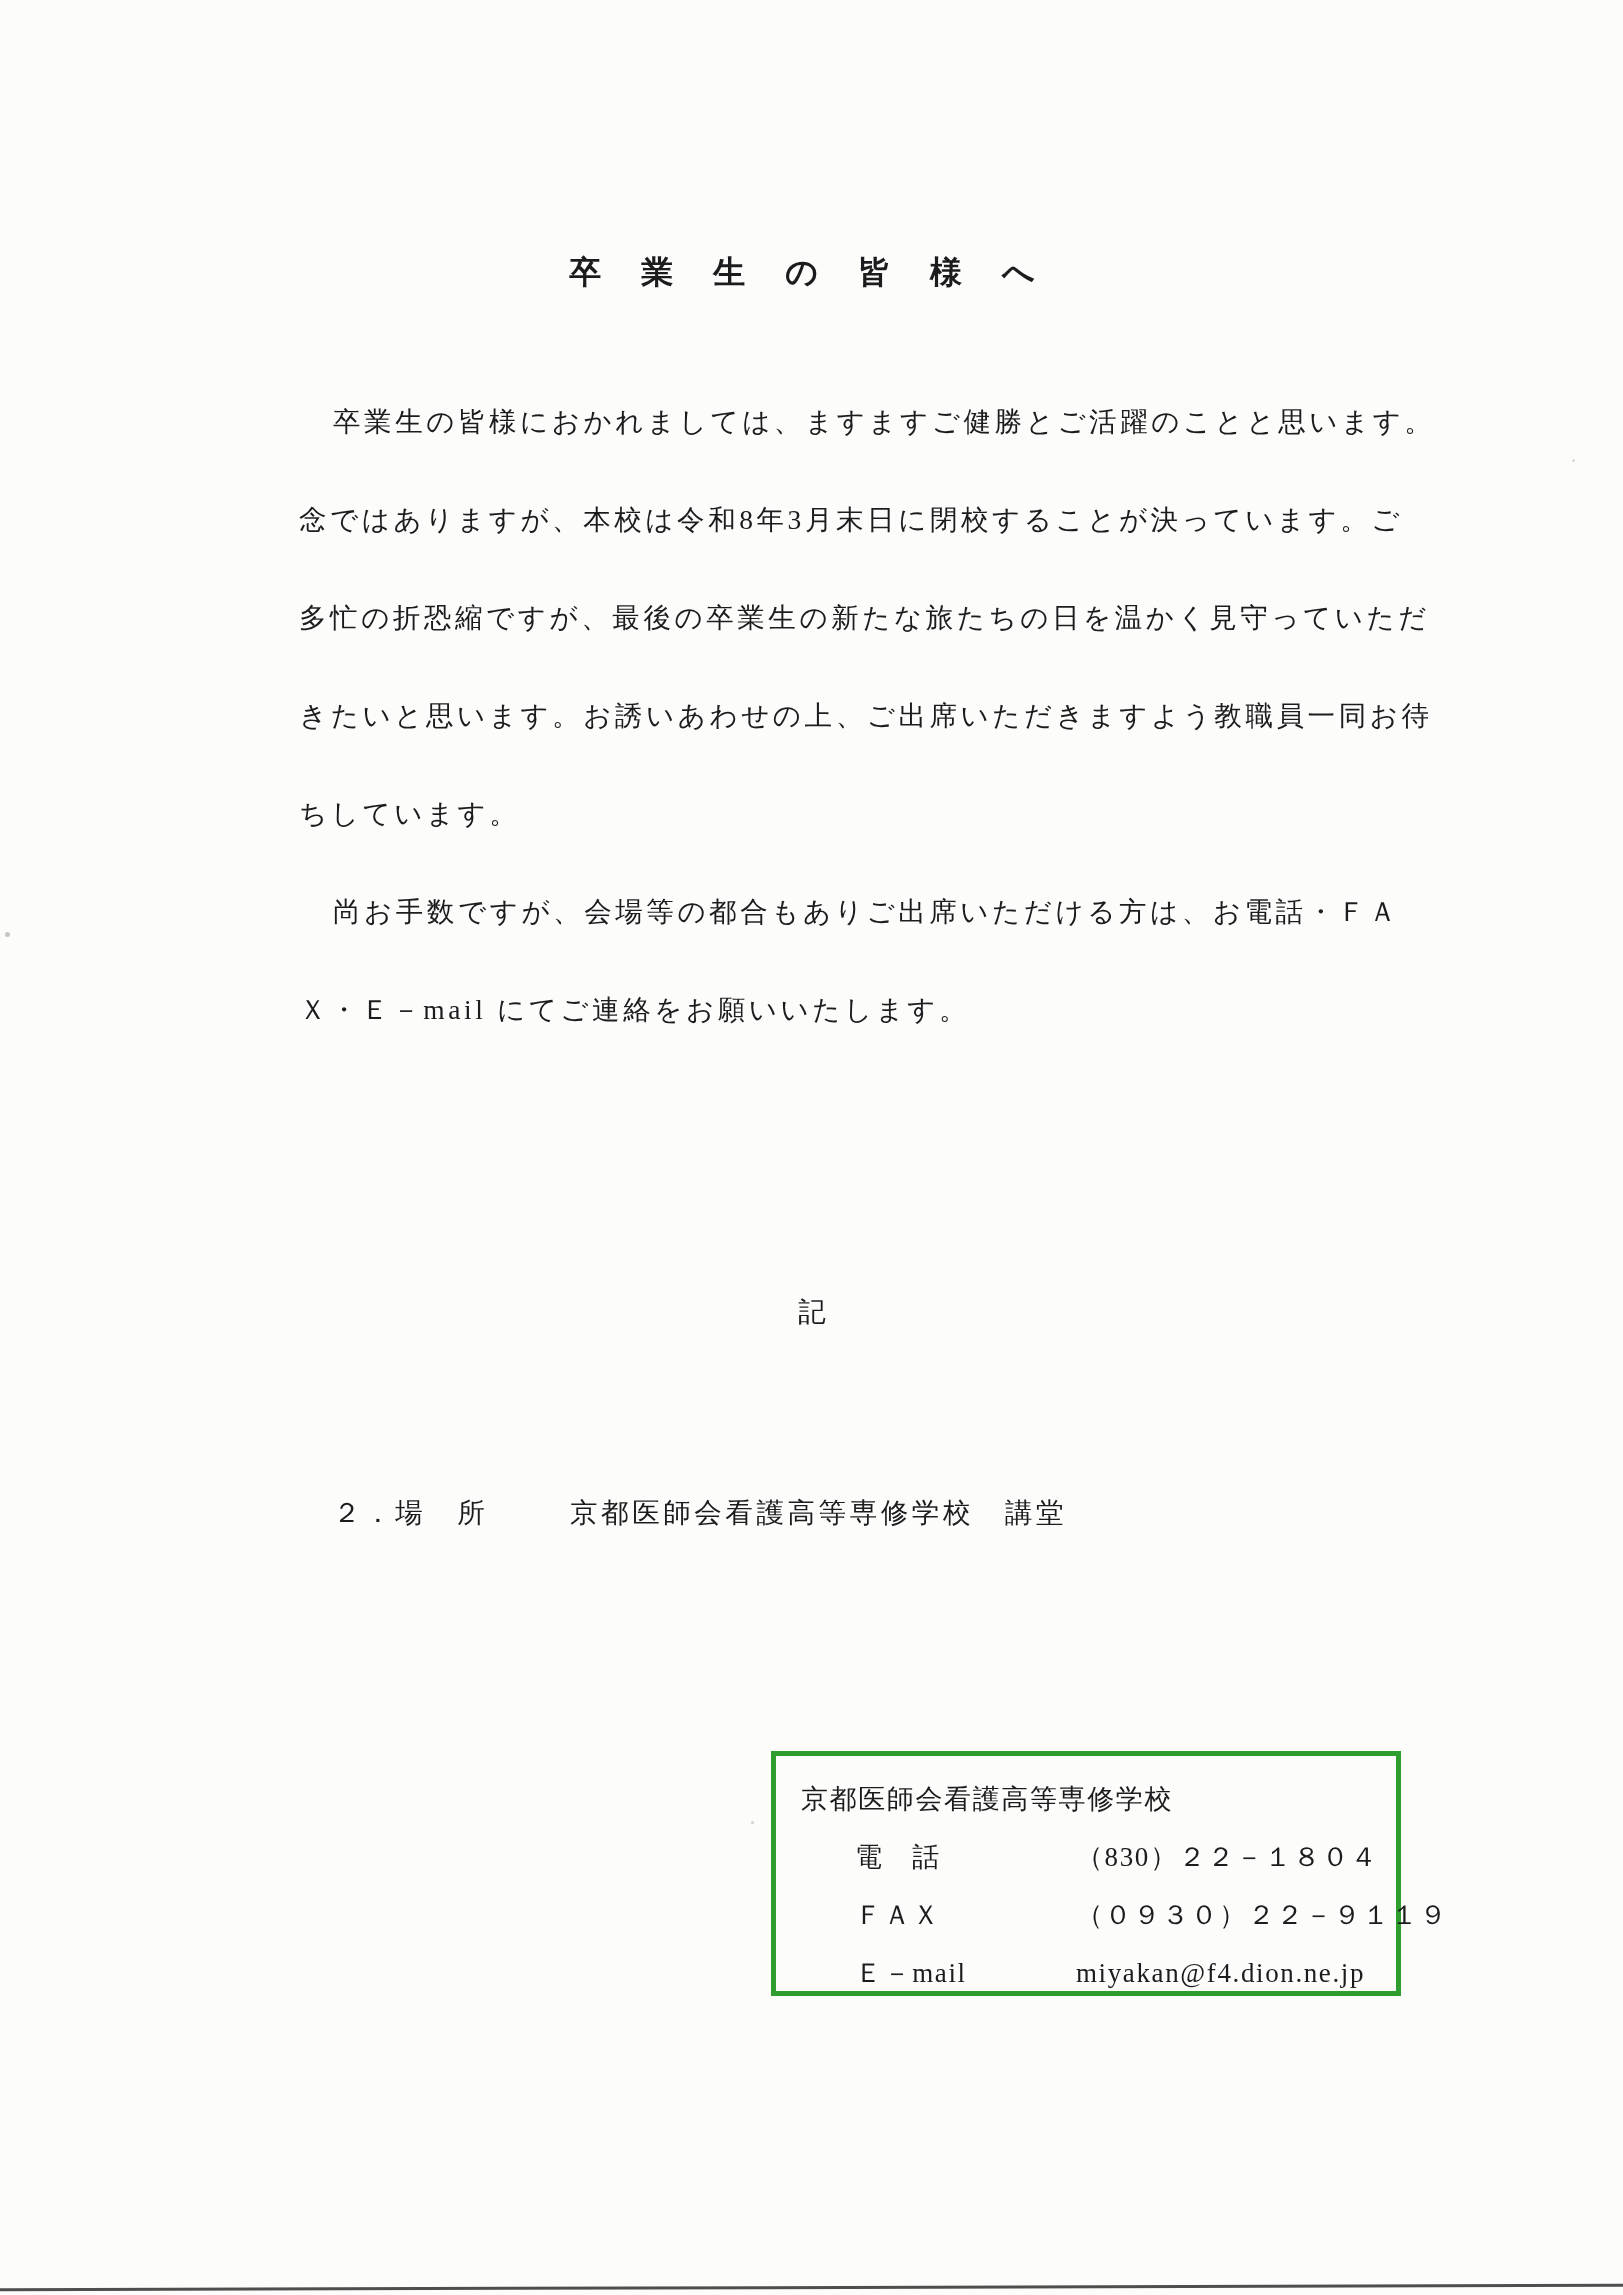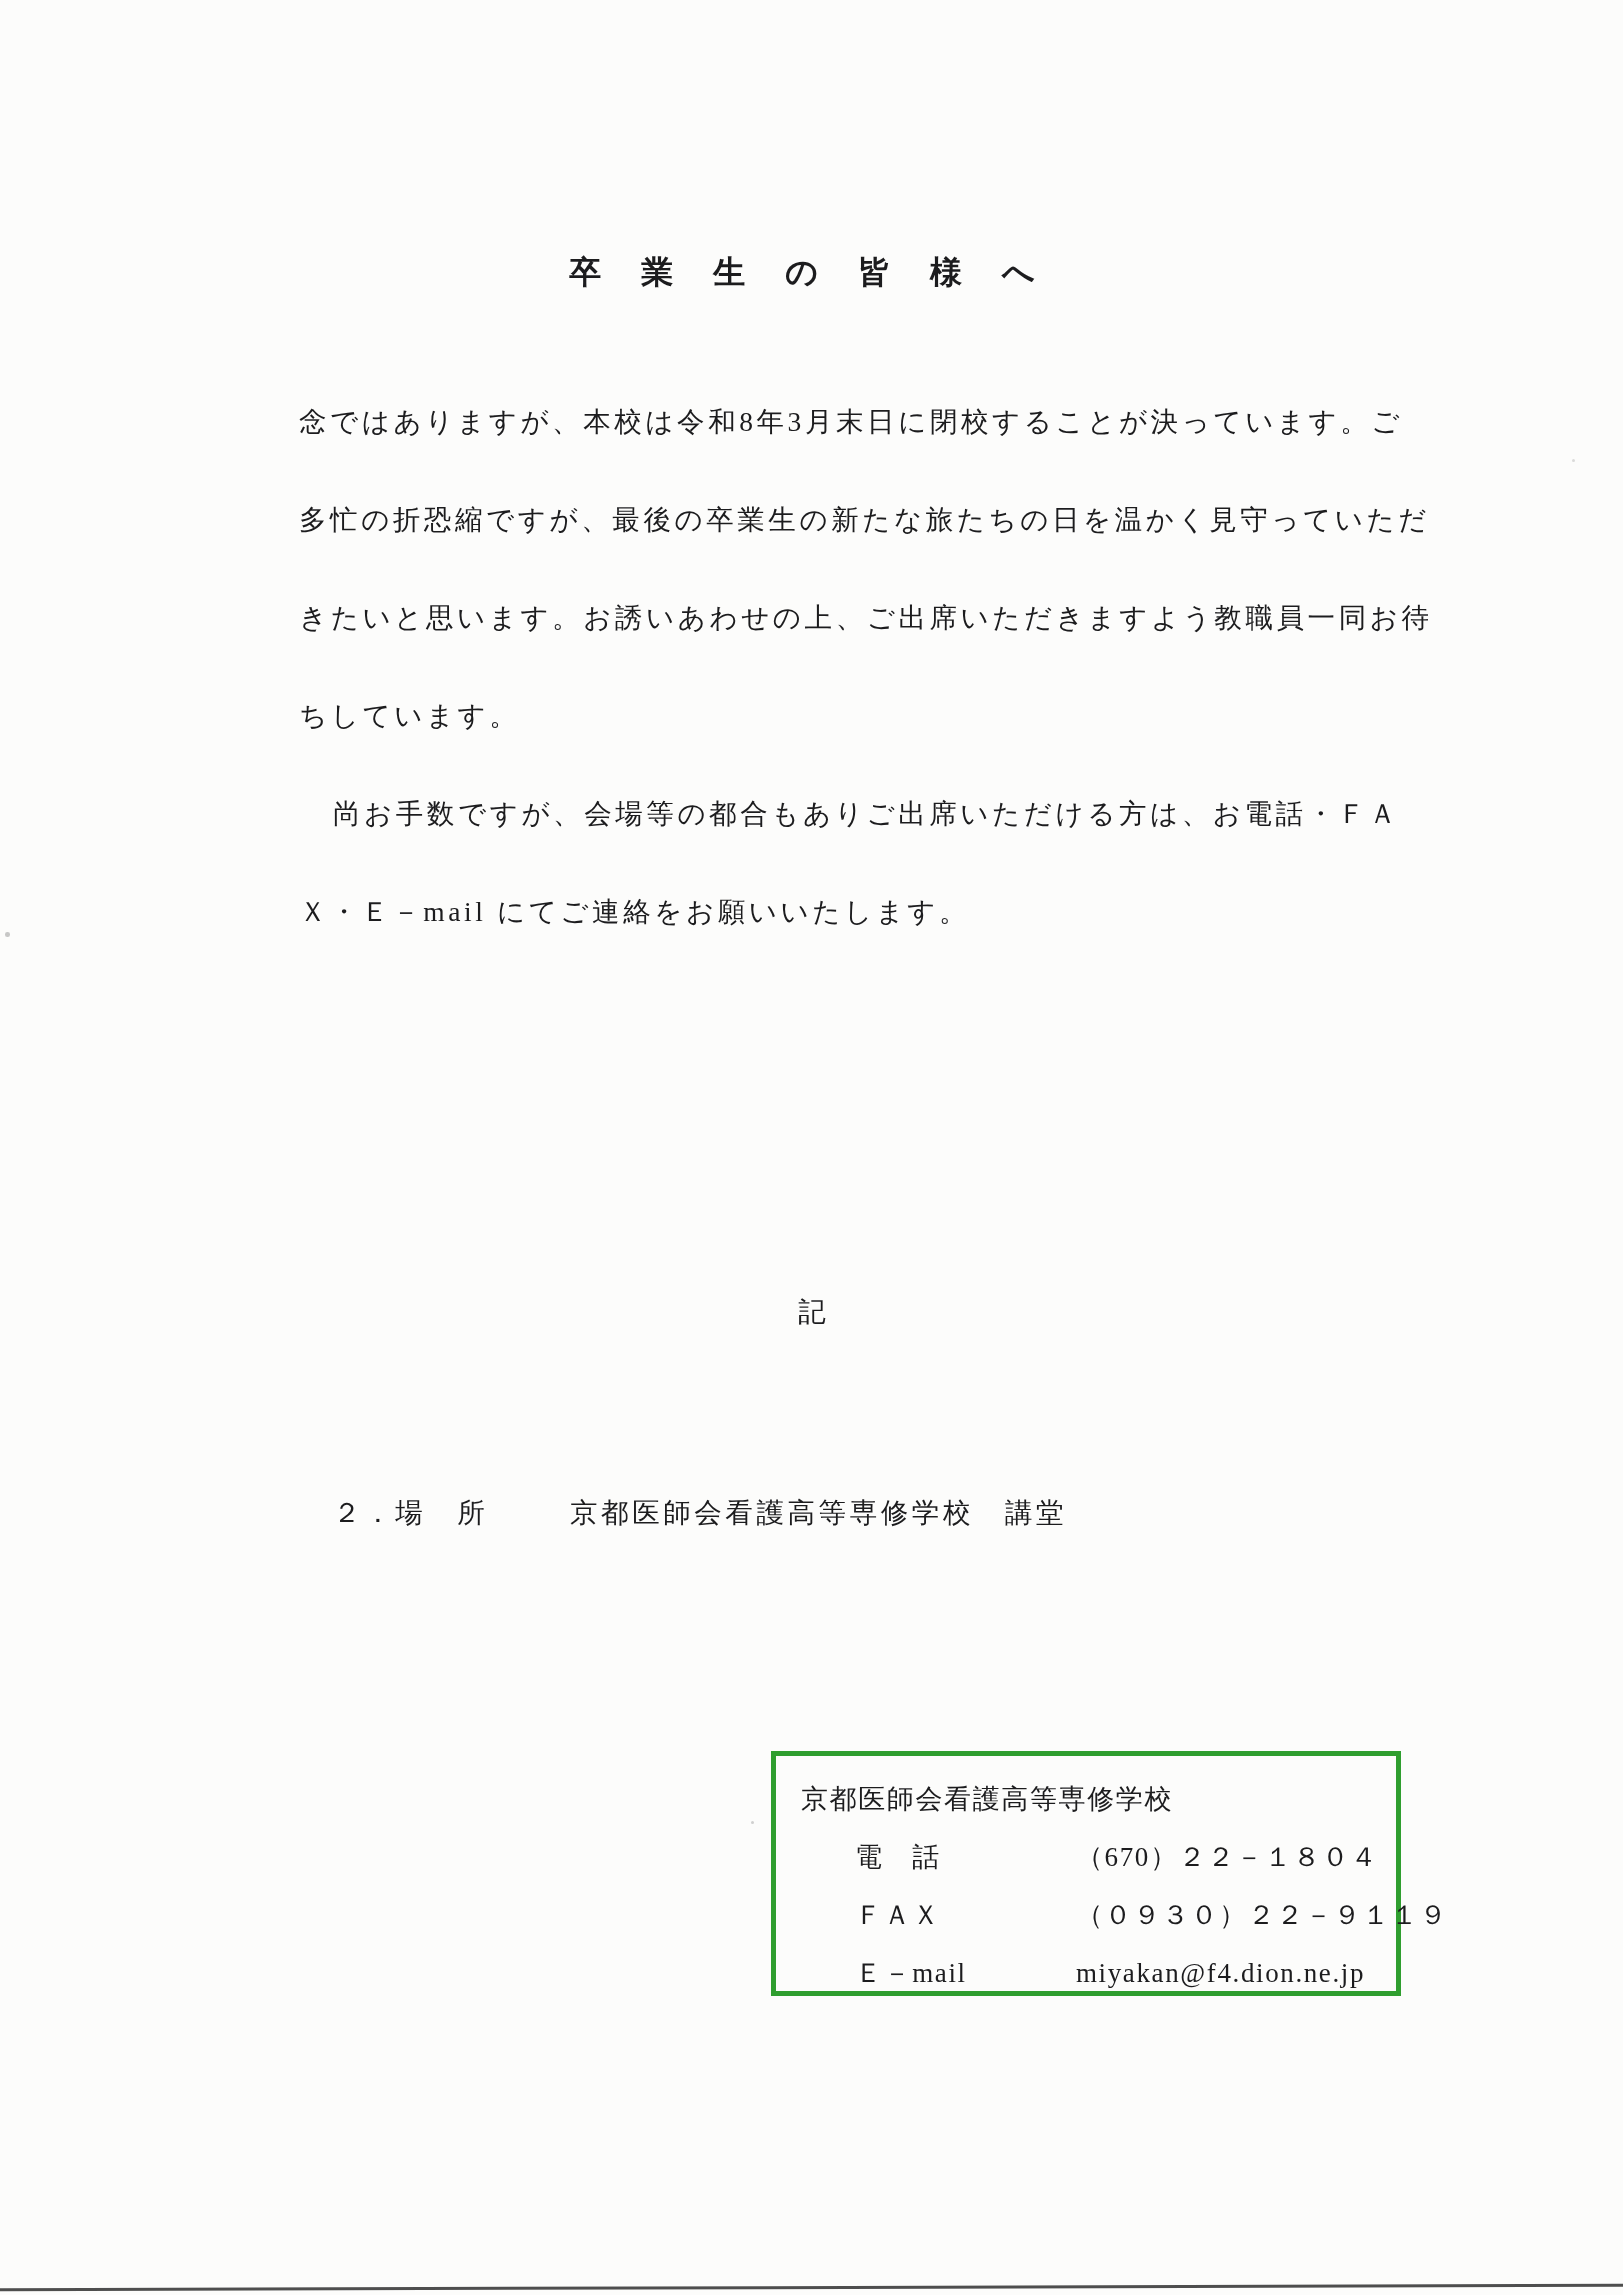--- a/index.html
+++ b/index.html
@@ -84,20 +84,21 @@
   .speck.s3 { left:751px; top:1821px; width:3.3px; height:3.3px; opacity:0.45; }
 </style>
 </head>
 <body>
 
 <div class="page">
 
   <div class="title">卒業生の皆様へ</div>
 
   <div class="body-block">
+    <div class="line indent">卒業生の皆様におかれましては、ますますご健勝とご活躍のことと思います。</div>
     <div class="line">念ではありますが、本校は令和8年3月末日に閉校することが決っています。ご</div>
     <div class="line">多忙の折恐縮ですが、最後の卒業生の新たな旅たちの日を温かく見守っていただ</div>
     <div class="line">きたいと思います。お誘いあわせの上、ご出席いただきますよう教職員一同お待</div>
     <div class="line">ちしています。</div>
     <div class="line indent">尚お手数ですが、会場等の都合もありご出席いただける方は、お電話・ＦＡ</div>
     <div class="line">Ｘ・Ｅ－mail にてご連絡をお願いいたします。</div>
   </div>
 
   <div class="record">記</div>
 
@@ -105,21 +106,21 @@
     <div class="item-row">
       <span class="item-label">２．場　所</span>
       <span class="item-value">京都医師会看護高等専修学校　講堂</span>
     </div>
   </div>
 
   <div class="contact-box">
     <div class="contact-school">京都医師会看護高等専修学校</div>
     <div class="contact-row">
       <span class="contact-label">電　話</span>
-      <span class="contact-value">（670）２２－１８０４</span>
+      <span class="contact-value">（830）２２－１８０４</span>
     </div>
     <div class="contact-row">
       <span class="contact-label">ＦＡＸ</span>
       <span class="contact-value">（０９３０）２２－９１１９</span>
     </div>
     <div class="contact-row">
       <span class="contact-label">Ｅ－mail</span>
       <span class="contact-value">miyakan@f4.dion.ne.jp</span>
     </div>
   </div>

